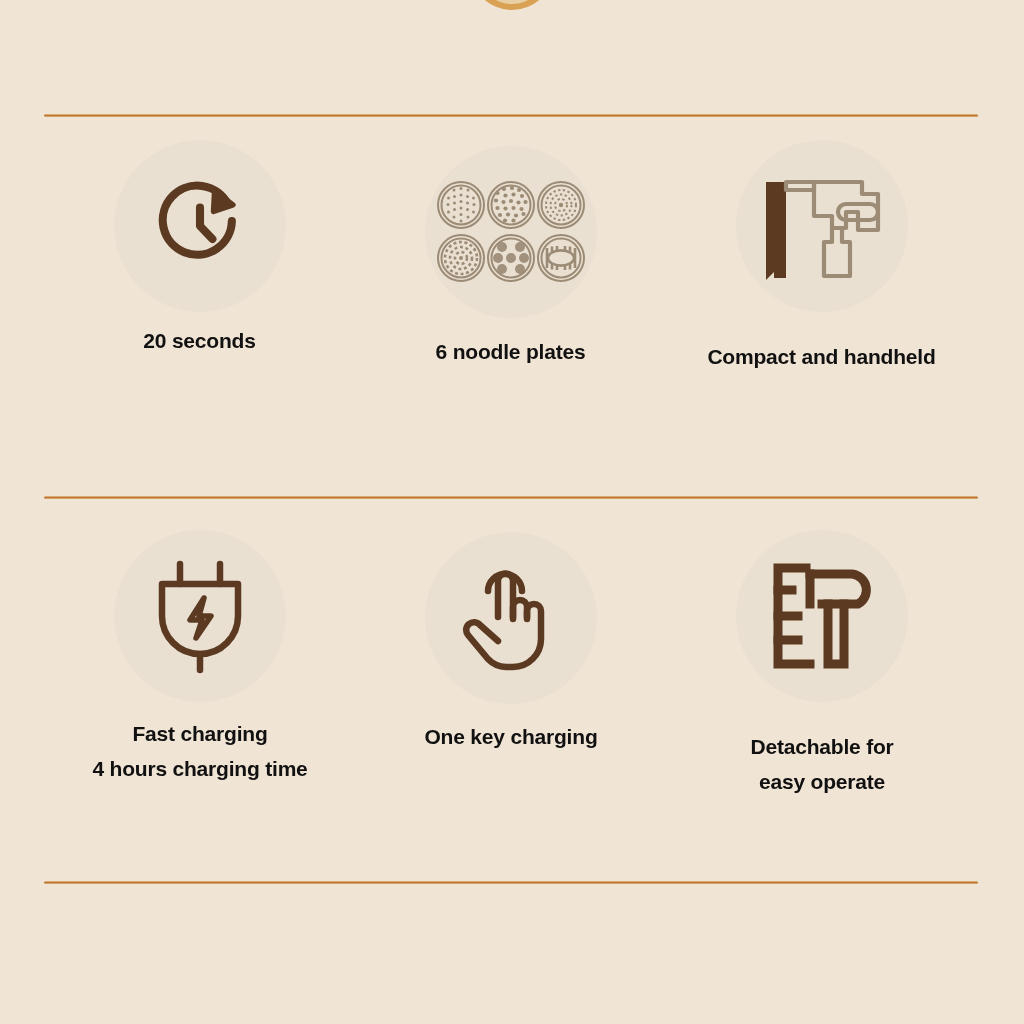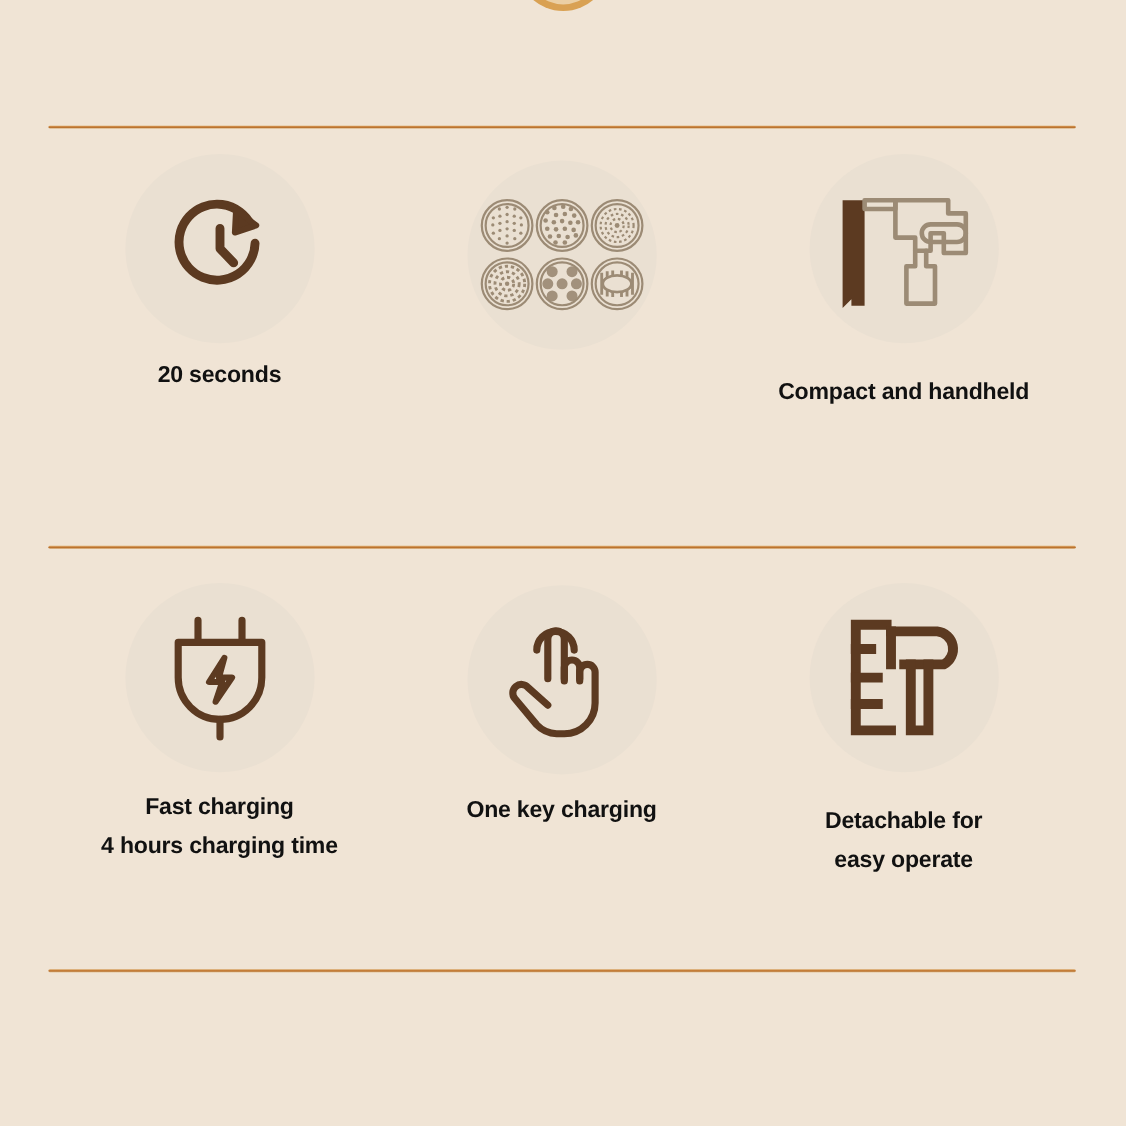--- a/index.html
+++ b/index.html
@@ -52,21 +52,21 @@
   .rule-bottom { top: 881px; }
 
   
   .row {
     position: absolute;
     left: 44px;
     width: 934px;
     display: flex;
   }
   .row-top    { top: 140px; }
-  .row-bottom { top: 530px; }
+  .row-bottom { top: 530px; justify-content: center; }
 
   .cell {
     width: 311px;
     display: flex;
     flex-direction: column;
     align-items: center;
   }
 
   .icon-circle {
     width: 172px;
@@ -231,20 +231,23 @@
               <path d="M122 70 L122 94"></path>
                 <path d="M130 70 L130 94"></path>
               <path d="M135 70.5 L135 93.5"></path>
                 <path d="M140 72 L140 92"></path>
             </g>
             <ellipse cx="126" cy="82" rx="13" ry="7.5" fill="#EAE0D2" stroke="#9C8B75" stroke-width="2.4"></ellipse>
           </g>
         </svg>
       </span>
     </div>
+    <div class="caption">
+      <div>6 noodle plates</div>
+    </div>
   </div>
 
   <div class="cell cell-3">
     <div class="icon-circle">
       <span>
         <svg width="136" height="116" viewBox="0 0 136 116" fill="none">
 
           <path d="M12 14 H32 V110 H20 V104 L12 112 Z" fill="#5C3A21"></path>
 
           <g stroke="#9C8B75" stroke-width="4.2" stroke-linejoin="round" stroke-linecap="round" fill="none">

